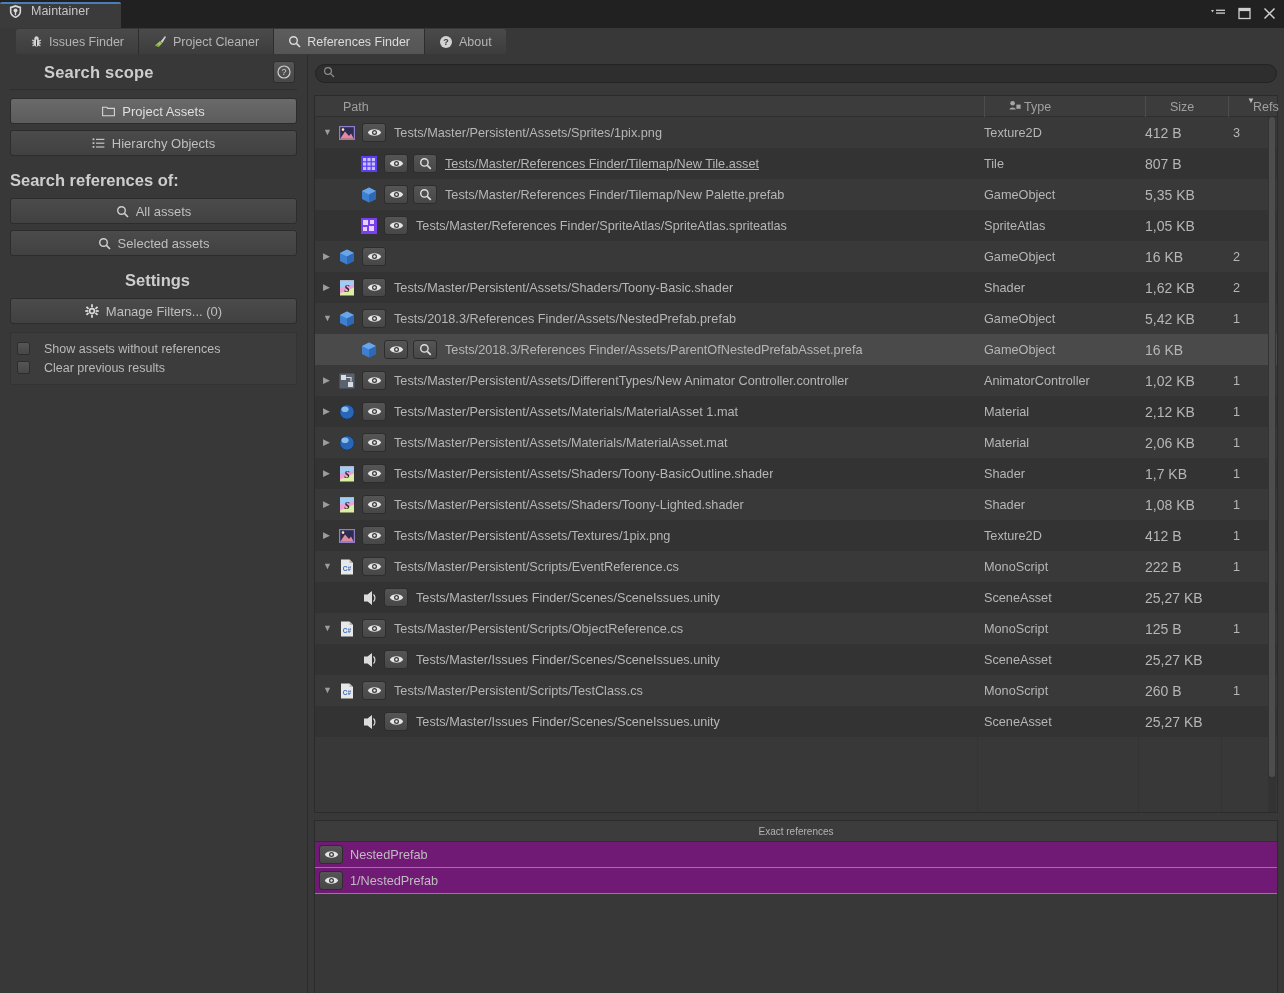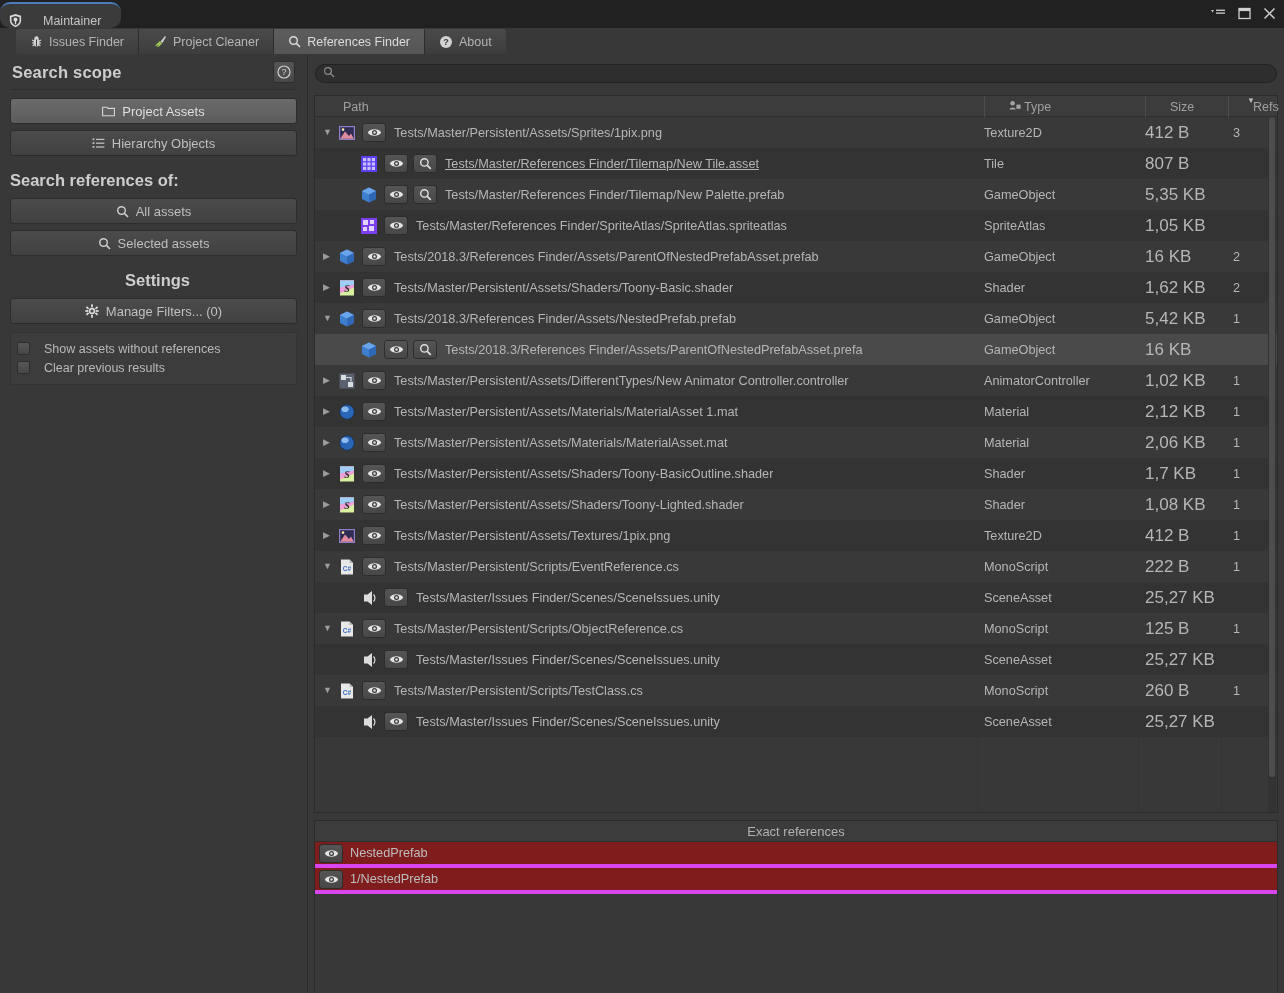--- a/index.html
+++ b/index.html
@@ -15,22 +15,22 @@
 
   
   .titlebar {
     position: absolute; left: 0; top: 0; width: 1284px; height: 28px;
     background: #212121;
   }
   .tabchip {
     position: absolute; left: 0; top: 2px; width: 121px; height: 26px;
     background: #3b3b3b;
     border-top: 2px solid #4a7ebb;
-    display: flex; align-items: flex-end; padding-left: 8px; gap: 20px;
-    border-top-left-radius: 2px; border-top-right-radius: 2px; border-radius: 10px;
+    display: flex; align-items: flex-start; padding-left: 8px; gap: 8px;
+    border-top-left-radius: 2px; border-top-right-radius: 2px;
   }
   .tabchip .label { font-size: 12.5px; color: #c6c6c6; }
   .shield-ico { width: 15px; height: 15px; display:block; }
   .winbtns {
     position: absolute; right: 8px; top: 0; height: 28px;
     display: flex; align-items: center; gap: 12px;
   }
   .winbtns span { color: #c9c9c9; font-size: 13px; line-height: 1; cursor: default; }
 
   
@@ -53,21 +53,21 @@
   
   .sidebar {
     position: absolute; left: 0; top: 55px; width: 308px; height: 938px;
     background: #383838; border-right: 1px solid #2b2b2b;
   }
   .panel-head {
     height: 34px; display: flex; align-items: center; justify-content: center;
     position: relative;
   }
   .panel-head .t { font-size: 16.5px; font-weight: bold; color: #cdcdcd; letter-spacing: .2px; }
-  .scope-head { justify-content: flex-start; padding-left: 12px; }
+  .scope-head { justify-content: flex-start; padding-left: 12px; margin-left: 32px; }
   .help-btn {
     position: absolute; right: 12px; top: 6px; width: 22px; height: 22px;
     border-radius: 3px; background: linear-gradient(#565656,#484848);
     border: 1px solid #2e2e2e;
     display: flex; align-items: center; justify-content: center;
     color: #d0d0d0; font-size: 13px;
   }
   .hr { height: 1px; background: #2e2e2e; margin: 0 10px 8px 10px; }
   .btn {
     display: flex; align-items: center; justify-content: center; gap: 7px;
@@ -145,21 +145,21 @@
     background: linear-gradient(#555555,#474747); border: 1px solid #2d2d2d;
     display: flex; align-items: center; justify-content: center;
   }
   .rowpath {
     font-size: 12.7px; color: #b6b6b6; white-space: nowrap; overflow: hidden;
   }
   .coltype {
     position: absolute; left: 669px; font-size: 12.7px; color: #b6b6b6;
   }
   .colsize {
-    position: absolute; left: 830px; font-size: 17px; color: #b6b6b6; text-align: right;
+    position: absolute; left: 830px; font-size: 14px; color: #b6b6b6; text-align: right;
   }
   .colrefs {
     position: absolute; left: 918px; font-size: 12.7px; color: #b6b6b6;
   }
   .vsep { position: absolute; top: 0; width: 1px; height: 695px; background: #343434; }
 
   .scrollbar {
     position: absolute; right: 1px; top: 21px; width: 8px; height: 695px;
     background: #333333;
   }
@@ -169,26 +169,26 @@
   }
 
   
   .exactwrap {
     position: absolute; left: 5px; top: 765px; width: 964px; height: 183px;
     background: #383838; border: 1px solid #2b2b2b;
   }
   .exacthead {
     height: 21px; background: #3c3c3c; border-bottom: 1px solid #2e2e2e;
     display: flex; align-items: center; justify-content: center;
-    color: #b2b2b2; font-size: 13px;
+    color: #b2b2b2; font-size: 10px;
   }
   .exrow {
     height: 26px; display: flex; align-items: center; gap: 7px;
-    padding-left: 4px; background: #7f1d1d;
-    border-bottom: 4px solid #d946ef;
+    padding-left: 4px; background: #701a75;
+    border-bottom: 1px solid #d946ef;
   }
   .exrow .lbl { font-size: 12.7px; color: #bdbdbd; }
 </style>
 </head>
 <body>
 
 <div id="app">
 
   <div class="titlebar">
     <div class="tabchip">
@@ -517,21 +517,20 @@
                 <path d="M9 8.5 L16 5 L16 13 L9 16.5 Z" fill="#2f68b4"></path>
               </svg>
             </span>
             <span class="eye-btn" style="margin-left: 6px;">
               <svg width="15" height="11" viewBox="0 0 15 11">
                 <path d="M0.8 5.5 C3 1.2 12 1.2 14.2 5.5 C12 9.8 3 9.8 0.8 5.5 Z" fill="#e4e4e4"></path>
                 <circle cx="7.5" cy="5.5" r="2.5" fill="#3a3a3a"></circle>
                 <circle cx="7.5" cy="5.5" r="1.2" fill="#e4e4e4"></circle>
               </svg>
             </span>
-            <span class="rowpath" style="margin-left: 8px; max-width: 595px;">Tests/2018.3/References Finder/Assets/ParentOfNestedPrefabAsset.prefab</span>
             <span class="coltype">GameObject</span>
             <span class="colsize">16 KB</span>
             <span class="colrefs">2</span>
           </div>
           <div class="row even">
             <span class="twisty">▶</span>
             <span style="display: flex; flex: 0 0 auto; margin-left: 6px;">
               <svg width="18" height="18" viewBox="0 0 18 18" class="aicon">
                 <rect x="2" y="1.5" width="14" height="15" fill="#d8f0a0"></rect>
                 <path d="M2 1.5 h14 v7 l-14 6 z" fill="#f0a0d8"></path>

